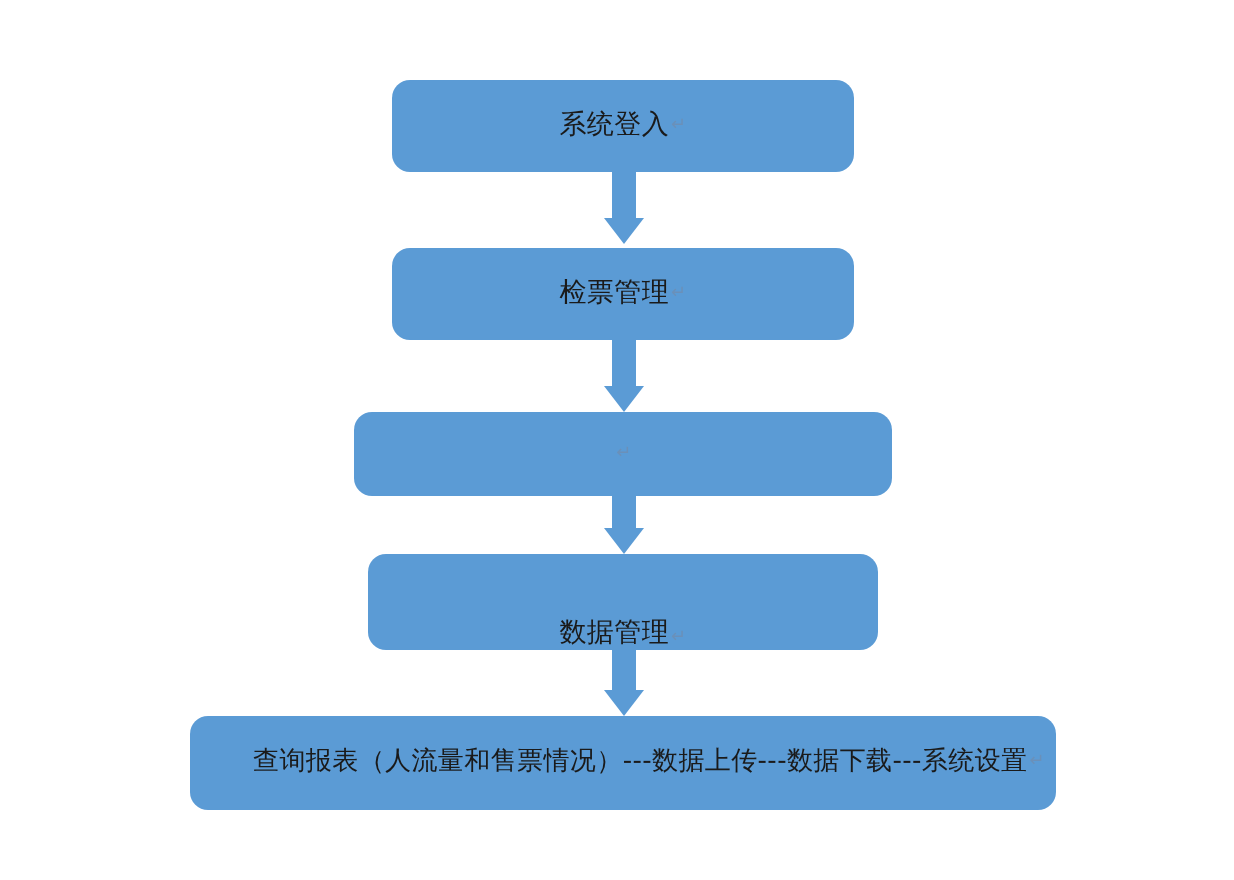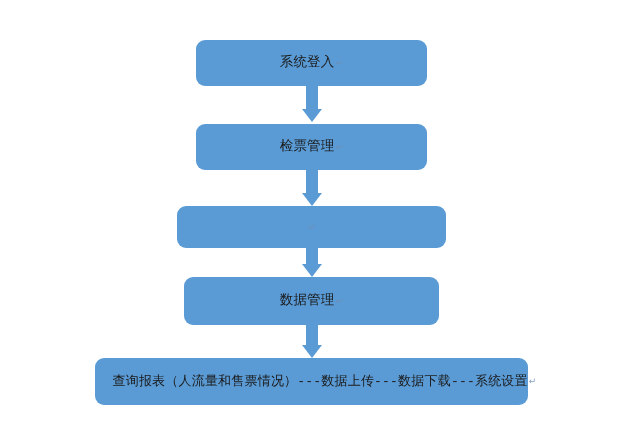--- a/index.html
+++ b/index.html
@@ -30,21 +30,20 @@
     color: #1a1a1a;
     font-size: 13.5px;
     line-height: 1.2;
     letter-spacing: 0.2px;
     white-space: nowrap;
     text-align: center;
   }
   .node-label {
     display: inline-block;
     transform: translateY(-0.5px);
-    font-family: Liberation Mono, monospace;
   }
   .node-mark {
     display: inline-block;
     color: #6d8fb5;
     font-size: 9px;
     opacity: 0.85;
     margin-left: 1px;
     vertical-align: super;
   }
   .connector {
@@ -64,21 +63,21 @@
     height: 0;
     border-left: 10px solid transparent;
     border-right: 10px solid transparent;
     border-top: 13px solid #5b9bd5;
   }
 
   
   #node-login      { left: 196px; top: 40px;  width: 231px; height: 46px; }
   #node-ticket     { left: 196px; top: 124px; width: 231px; height: 46px; text-align: center; }
   #node-sell       { left: 177px; top: 206px; width: 269px; height: 42px; font-size: 13px; }
-  #node-data       { left: 184px; top: 277px; width: 255px; height: 48px; }
+  #node-data       { left: 184px; top: 277px; width: 255px; height: 48px; align-items: flex-end; }
   #node-report     { left: 95px;  top: 358px; width: 433px; height: 47px; font-size: 13px; padding-left: 26px; }
 
   
   #conn-1 { left: 306px; top: 86px;  }
   #conn-1 .shaft { width: 12px; height: 23px; }
   #conn-1 .head  { left: -4px; top: 23px; }
 
   #conn-2 { left: 306px; top: 170px; }
   #conn-2 .shaft { width: 12px; height: 23px; }
   #conn-2 .head  { left: -4px; top: 23px; }

